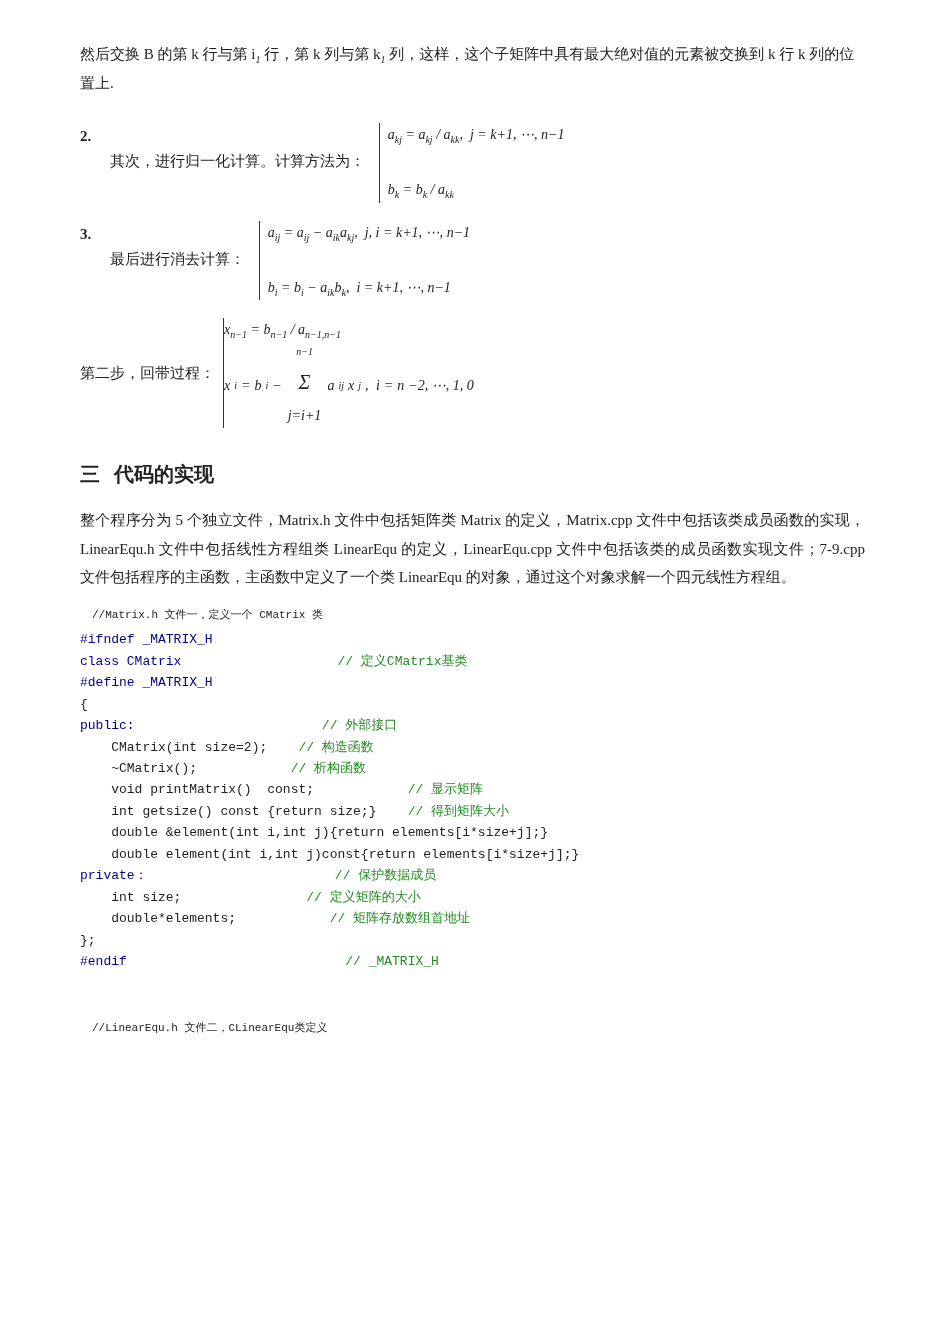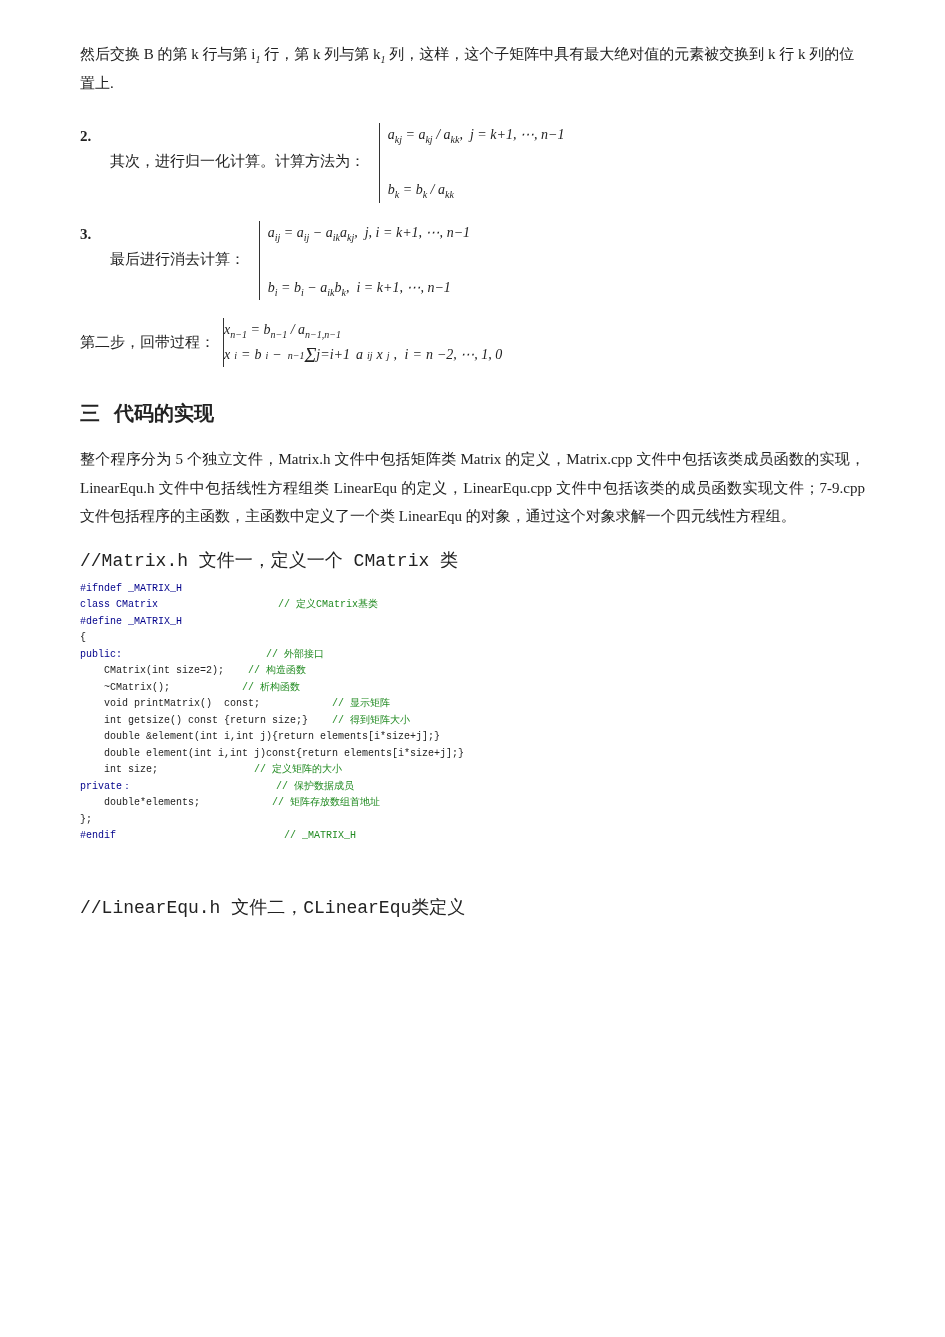--- a/index.html
+++ b/index.html
@@ -55,27 +55,27 @@
     .section-heading .num-cn {
       font-size: 20px;
     }
     .para {
       margin-bottom: 14px;
       line-height: 1.9;
       text-align: justify;
     }
     .code-label {
       font-family: "Courier New", Courier, monospace;
-      font-size: 18px;
+      font-size: 11px;
       color: #222;
-      margin: 10px 0 2px 0;
+      margin: 10px 0 2px 12px;
     }
     .code-block {
       font-family: "Courier New", Courier, monospace;
-      font-size: 10px;
+      font-size: 13px;
       background: #fff;
       padding: 0 0 0 0;
       margin: 4px 0 10px 0;
       line-height: 1.65;
     }
     .code-block .kw { color: #00008B; }
     .code-block .cm { color: #228B22; }
     .code-block .line { display: block; }
     .step-block {
       margin-bottom: 18px;
@@ -150,21 +150,21 @@
 
 
 <div class="back-step step2-inline" style="margin-top:10px;">
   <span style="min-width:120px;font-size:15px;">第二步，回带过程：</span>
   <span class="formula-set">
     <span class="formula-line math">
       <i>x</i><sub><i>n</i>−1</sub> = <i>b</i><sub><i>n</i>−1</sub> / <i>a</i><sub><i>n</i>−1,<i>n</i>−1</sub>
     </span>
     <span class="formula-line math" style="display:flex;align-items:center;gap:4px;">
       <i>x</i><sub><i>i</i></sub> = <i>b</i><sub><i>i</i></sub> −
-      <span style="display:inline-flex;flex-direction:row;align-items:center;font-style:italic;font-size:13px;vertical-align:middle;margin:0 2px;">
+      <span style="display:inline-flex;flex-direction:column;align-items:center;font-style:italic;font-size:13px;vertical-align:middle;margin:0 2px;gap:12px;">
         <span style="font-size:10px;"><i>n</i>−1</span>
         <span style="font-size:20px;line-height:1;">Σ</span>
         <span style="font-size:14px;"><i>j</i>=<i>i</i>+1</span>
       </span>
       <i>a</i><sub><i>ij</i></sub><i>x</i><sub><i>j</i></sub>,&nbsp; <i>i</i> = <i>n</i>−2, ⋯, 1, 0
     </span>
   </span>
 </div>
 
 
@@ -185,22 +185,22 @@
   <span class="line"><span class="kw">class CMatrix</span><span>&nbsp;&nbsp;&nbsp;&nbsp;&nbsp;&nbsp;&nbsp;&nbsp;&nbsp;&nbsp;&nbsp;&nbsp;&nbsp;&nbsp;&nbsp;&nbsp;&nbsp;&nbsp;&nbsp;&nbsp;</span><span class="cm">// 定义CMatrix基类</span></span>
   <span class="line"><span class="kw">#define _MATRIX_H</span></span>
   <span class="line"><span>{</span></span>
   <span class="line"><span class="kw">public:</span><span>&nbsp;&nbsp;&nbsp;&nbsp;&nbsp;&nbsp;&nbsp;&nbsp;&nbsp;&nbsp;&nbsp;&nbsp;&nbsp;&nbsp;&nbsp;&nbsp;&nbsp;&nbsp;&nbsp;&nbsp;&nbsp;&nbsp;&nbsp;&nbsp;</span><span class="cm">// 外部接口</span></span>
   <span class="line"><span>&nbsp;&nbsp;&nbsp;&nbsp;CMatrix(int size=2);&nbsp;&nbsp;&nbsp;&nbsp;</span><span class="cm">// 构造函数</span></span>
   <span class="line"><span>&nbsp;&nbsp;&nbsp;&nbsp;~CMatrix();&nbsp;&nbsp;&nbsp;&nbsp;&nbsp;&nbsp;&nbsp;&nbsp;&nbsp;&nbsp;&nbsp;&nbsp;</span><span class="cm">// 析构函数</span></span>
   <span class="line"><span>&nbsp;&nbsp;&nbsp;&nbsp;void printMatrix()&nbsp; const;&nbsp;&nbsp;&nbsp;&nbsp;&nbsp;&nbsp;&nbsp;&nbsp;&nbsp;&nbsp;&nbsp;&nbsp;</span><span class="cm">// 显示矩阵</span></span>
   <span class="line"><span>&nbsp;&nbsp;&nbsp;&nbsp;int getsize() const {return size;}&nbsp;&nbsp;&nbsp;&nbsp;</span><span class="cm">// 得到矩阵大小</span></span>
   <span class="line"><span>&nbsp;&nbsp;&nbsp;&nbsp;double &amp;element(int i,int j){return elements[i*size+j];}</span></span>
   <span class="line"><span>&nbsp;&nbsp;&nbsp;&nbsp;double element(int i,int j)const{return elements[i*size+j];}</span></span>
+  <span class="line"><span class="kw">private：</span><span>&nbsp;&nbsp;&nbsp;&nbsp;&nbsp;&nbsp;&nbsp;&nbsp;&nbsp;&nbsp;&nbsp;&nbsp;&nbsp;&nbsp;&nbsp;&nbsp;&nbsp;&nbsp;&nbsp;&nbsp;&nbsp;&nbsp;&nbsp;&nbsp;</span><span class="cm">// 保护数据成员</span></span>
   <span class="line"><span>&nbsp;&nbsp;&nbsp;&nbsp;int size;&nbsp;&nbsp;&nbsp;&nbsp;&nbsp;&nbsp;&nbsp;&nbsp;&nbsp;&nbsp;&nbsp;&nbsp;&nbsp;&nbsp;&nbsp;&nbsp;</span><span class="cm">// 定义矩阵的大小</span></span>
-  <span class="line"><span class="kw">private：</span><span>&nbsp;&nbsp;&nbsp;&nbsp;&nbsp;&nbsp;&nbsp;&nbsp;&nbsp;&nbsp;&nbsp;&nbsp;&nbsp;&nbsp;&nbsp;&nbsp;&nbsp;&nbsp;&nbsp;&nbsp;&nbsp;&nbsp;&nbsp;&nbsp;</span><span class="cm">// 保护数据成员</span></span>
   <span class="line"><span>&nbsp;&nbsp;&nbsp;&nbsp;double*elements;&nbsp;&nbsp;&nbsp;&nbsp;&nbsp;&nbsp;&nbsp;&nbsp;&nbsp;&nbsp;&nbsp;&nbsp;</span><span class="cm">// 矩阵存放数组首地址</span></span>
   <span class="line"><span>};</span></span>
   <span class="line"><span class="kw">#endif</span><span>&nbsp;&nbsp;&nbsp;&nbsp;&nbsp;&nbsp;&nbsp;&nbsp;&nbsp;&nbsp;&nbsp;&nbsp;&nbsp;&nbsp;&nbsp;&nbsp;&nbsp;&nbsp;&nbsp;&nbsp;&nbsp;&nbsp;&nbsp;&nbsp;&nbsp;&nbsp;&nbsp;&nbsp;</span><span class="cm">//  _MATRIX_H</span></span>
 </div>
 
 <br>
 
 <div class="code-label">//LinearEqu.h      文件二，CLinearEqu类定义</div>
 
 

